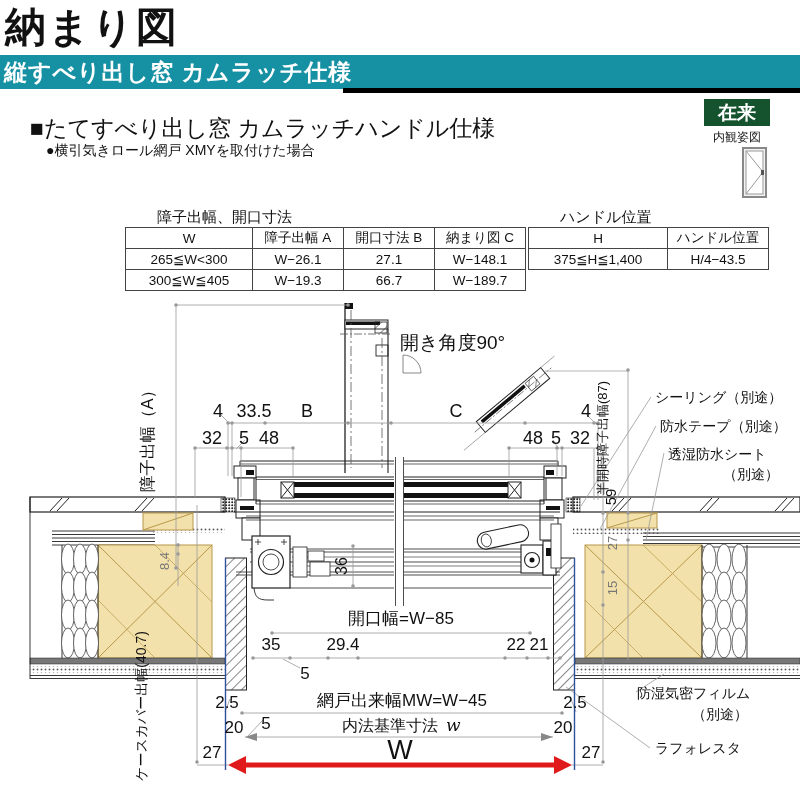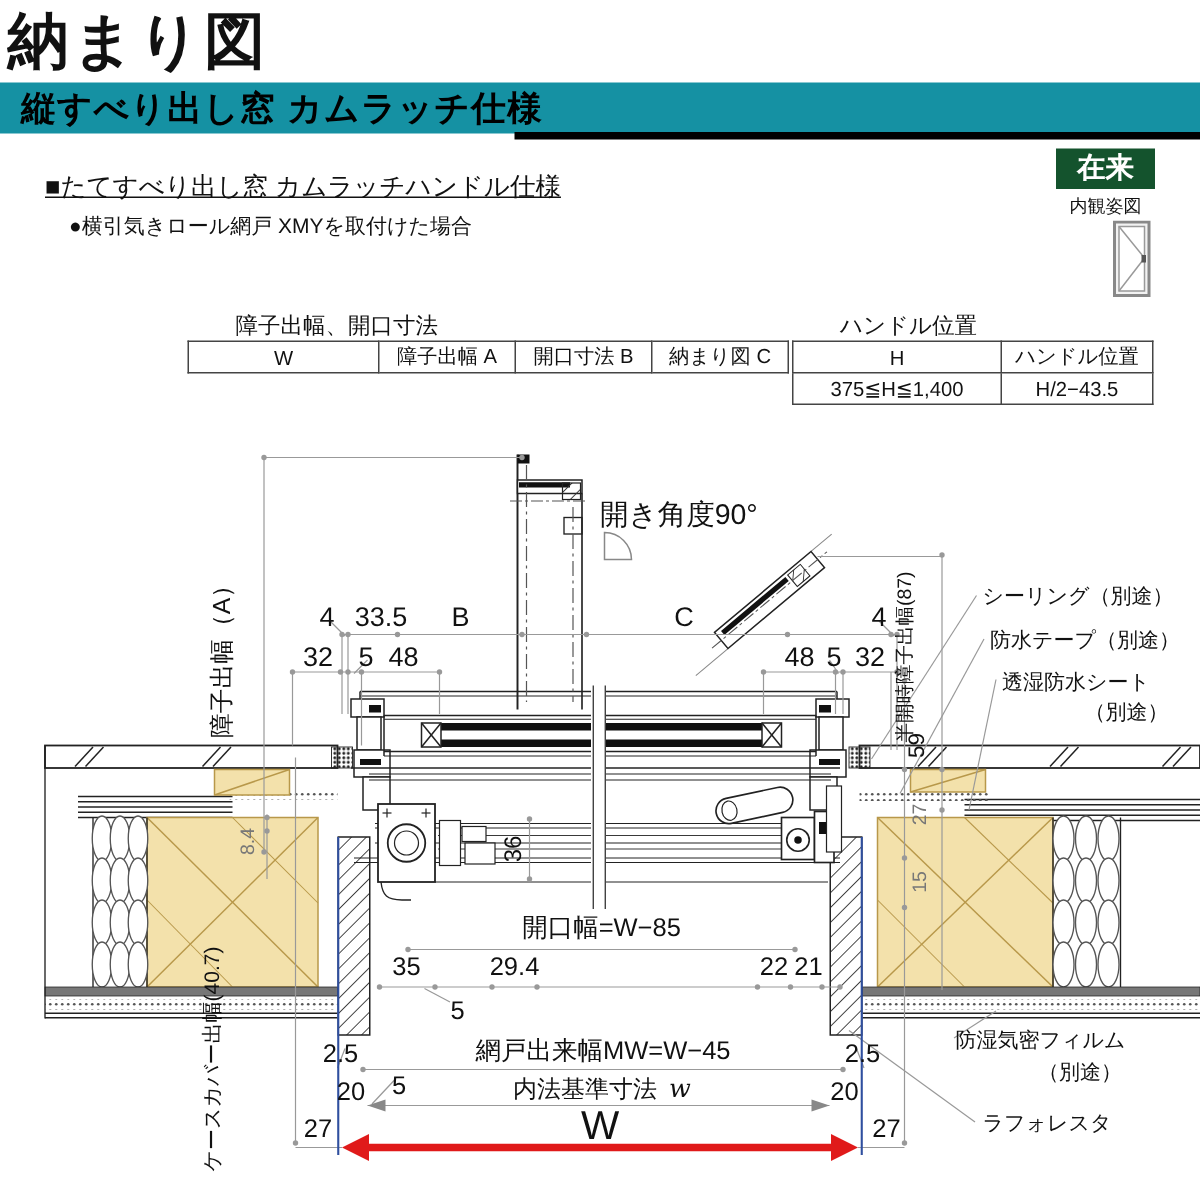--- a/index.html
+++ b/index.html
@@ -1,24 +1,24 @@
 <!DOCTYPE html>
 <html><head>
 <meta charset="utf-8">
 <style>
   html,body{margin:0;padding:0;}
   body{width:800px;height:800px;position:relative;overflow:hidden;background:#fff;
        font-family:"Liberation Sans",sans-serif;color:#111;}
   .abs{position:absolute;}
   #page-title{top:0px;left:5px;font-size:41px;font-weight:bold;letter-spacing:2px;}
   #title-bar{top:55px;left:0;width:800px;height:34px;background:#1591a3;}
-  #title-bar span{display:block;line-height:34px;padding-left:14px;color:#000000;
+  #title-bar span{display:block;line-height:34px;padding-left:4px;color:#ffffff;
                   font-size:23px;font-weight:bold;letter-spacing:1px;}
   #title-underline{top:88px;left:343px;right:0;height:5px;background:#000;}
-  #section-heading{top:113px;left:30px;font-size:17px;text-decoration:underline;}
+  #section-heading{top:113px;left:30px;font-size:23px;}
   #section-note{top:142px;left:46px;font-size:14px;}
   #zairai-badge{top:99px;left:704px;width:66px;height:27px;background:#14532d;color:#fff;
                 font-size:19px;font-weight:bold;text-align:center;line-height:27px;}
   #zairai-caption{top:129px;left:700px;width:74px;font-size:12px;text-align:center;}
   #mini-window{top:147px;left:742px;}
   .tbl-title{font-size:15px;padding-left:32px;}
   table{border-collapse:collapse;table-layout:fixed;}
   td,th{border:1px solid #444;font-size:13.5px;font-weight:normal;text-align:center;
         height:20px;padding:0 2px;white-space:nowrap;}
   #t1{top:208px;left:125px;}
@@ -55,35 +55,47 @@
 <div class="abs" id="t1">
   <div class="tbl-title">障子出幅、開口寸法</div>
   <table>
     <tbody>
         <tr>
       <th style="width:122px">W</th>
       <th style="width:86px">障子出幅 A</th>
       <th style="width:86px">開口寸法 B</th>
       <th style="width:86px">納まり図 C</th>
     </tr>
+    <tr>
+      <td>265≦W&lt;300</td>
+      <td>W−26.1</td>
+      <td>27.1</td>
+      <td>W−148.1</td>
+    </tr>
+    <tr>
+      <td>300≦W≦405</td>
+      <td>W−19.3</td>
+      <td>66.7</td>
+      <td>W−189.7</td>
+    </tr>
   </tbody>
     </table>
 </div>
 
 <div class="abs" id="t2">
   <div class="tbl-title">ハンドル位置</div>
   <table>
     <tbody>
         <tr>
       <th style="width:134px">H</th>
       <th style="width:96px">ハンドル位置</th>
     </tr>
     <tr>
       <td>375≦H≦1,400</td>
-      <td>H/2−43.5</td>
+      <td>H/4−43.5</td>
     </tr>
   </tbody>
     </table>
 </div>
 
 <svg class="abs" style="top:280px;left:0" width="800" height="520" viewBox="0 280 800 520">
   <defs>
     <pattern id="hatch" width="7" height="7" patternUnits="userSpaceOnUse" patternTransform="rotate(45)">
       <line x1="0" y1="0" x2="0" y2="7" stroke="#333" stroke-width="1.2"></line>
     </pattern>

